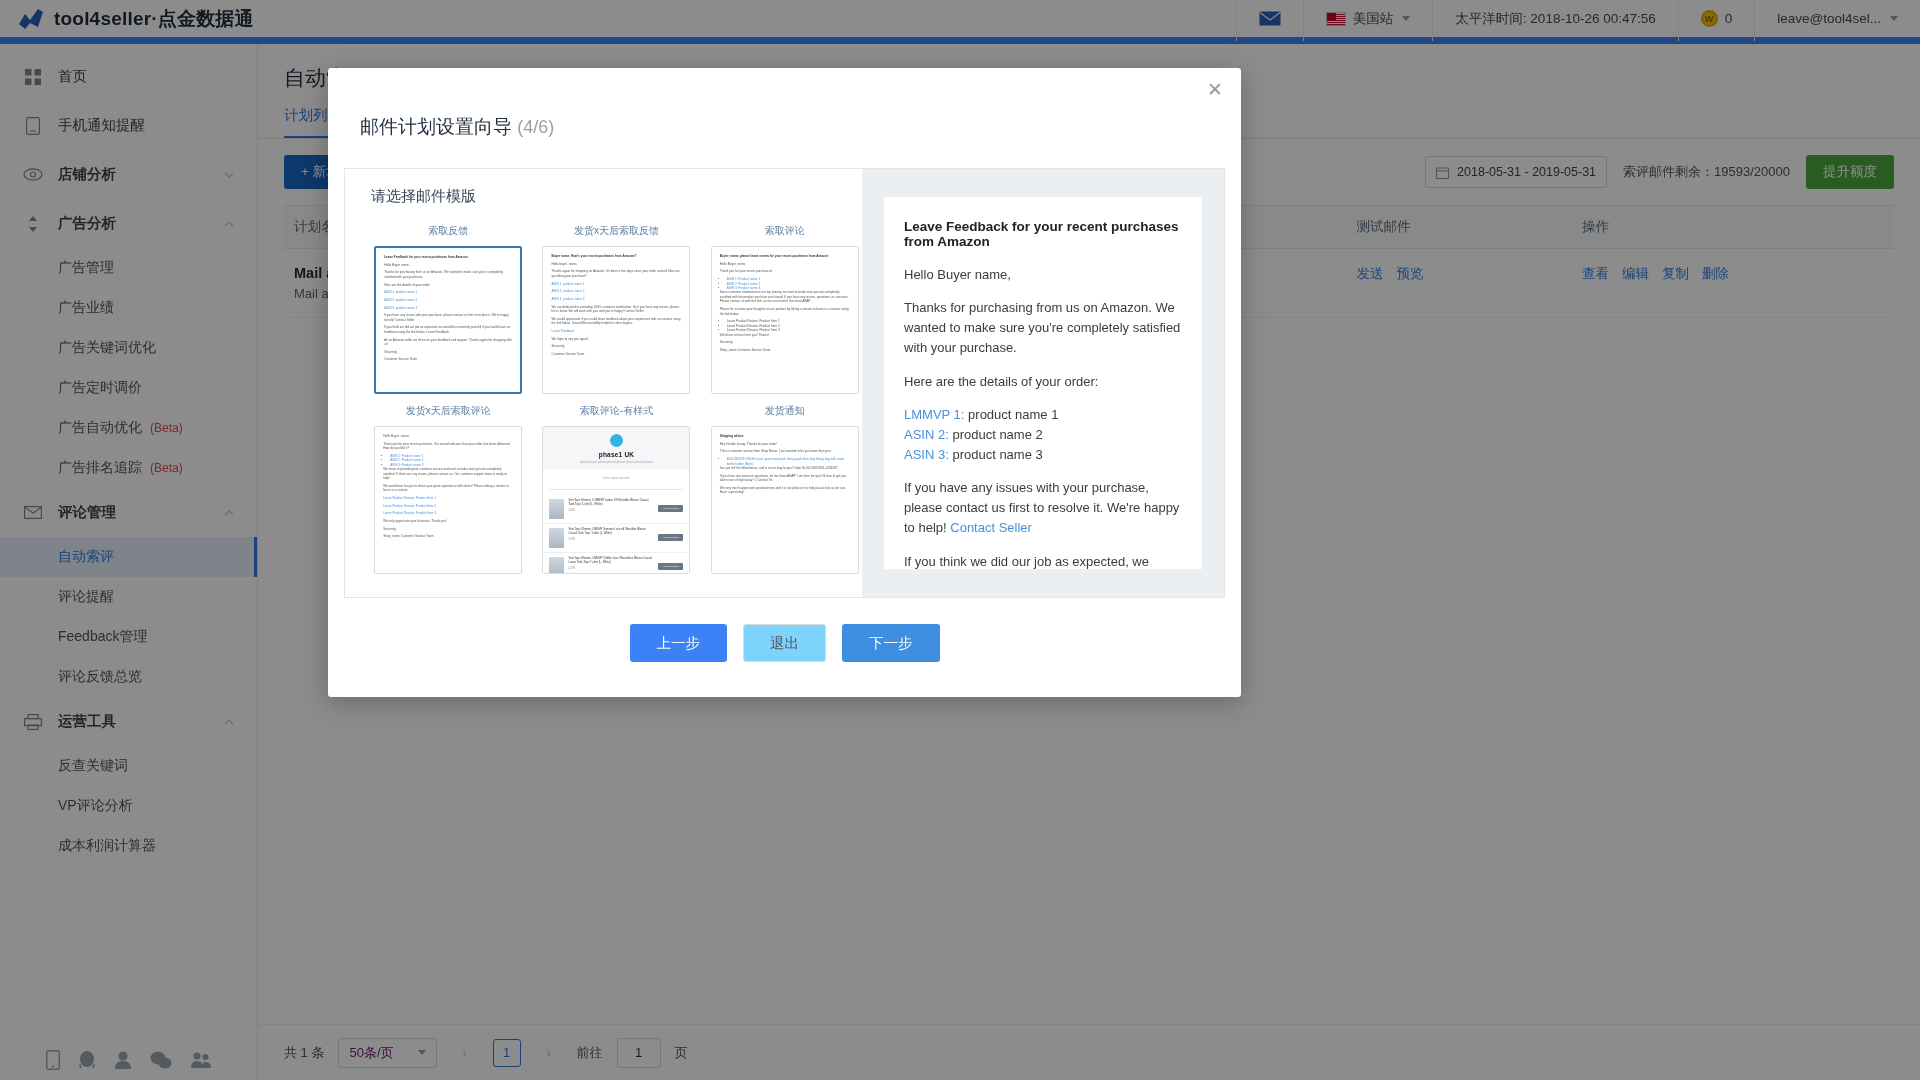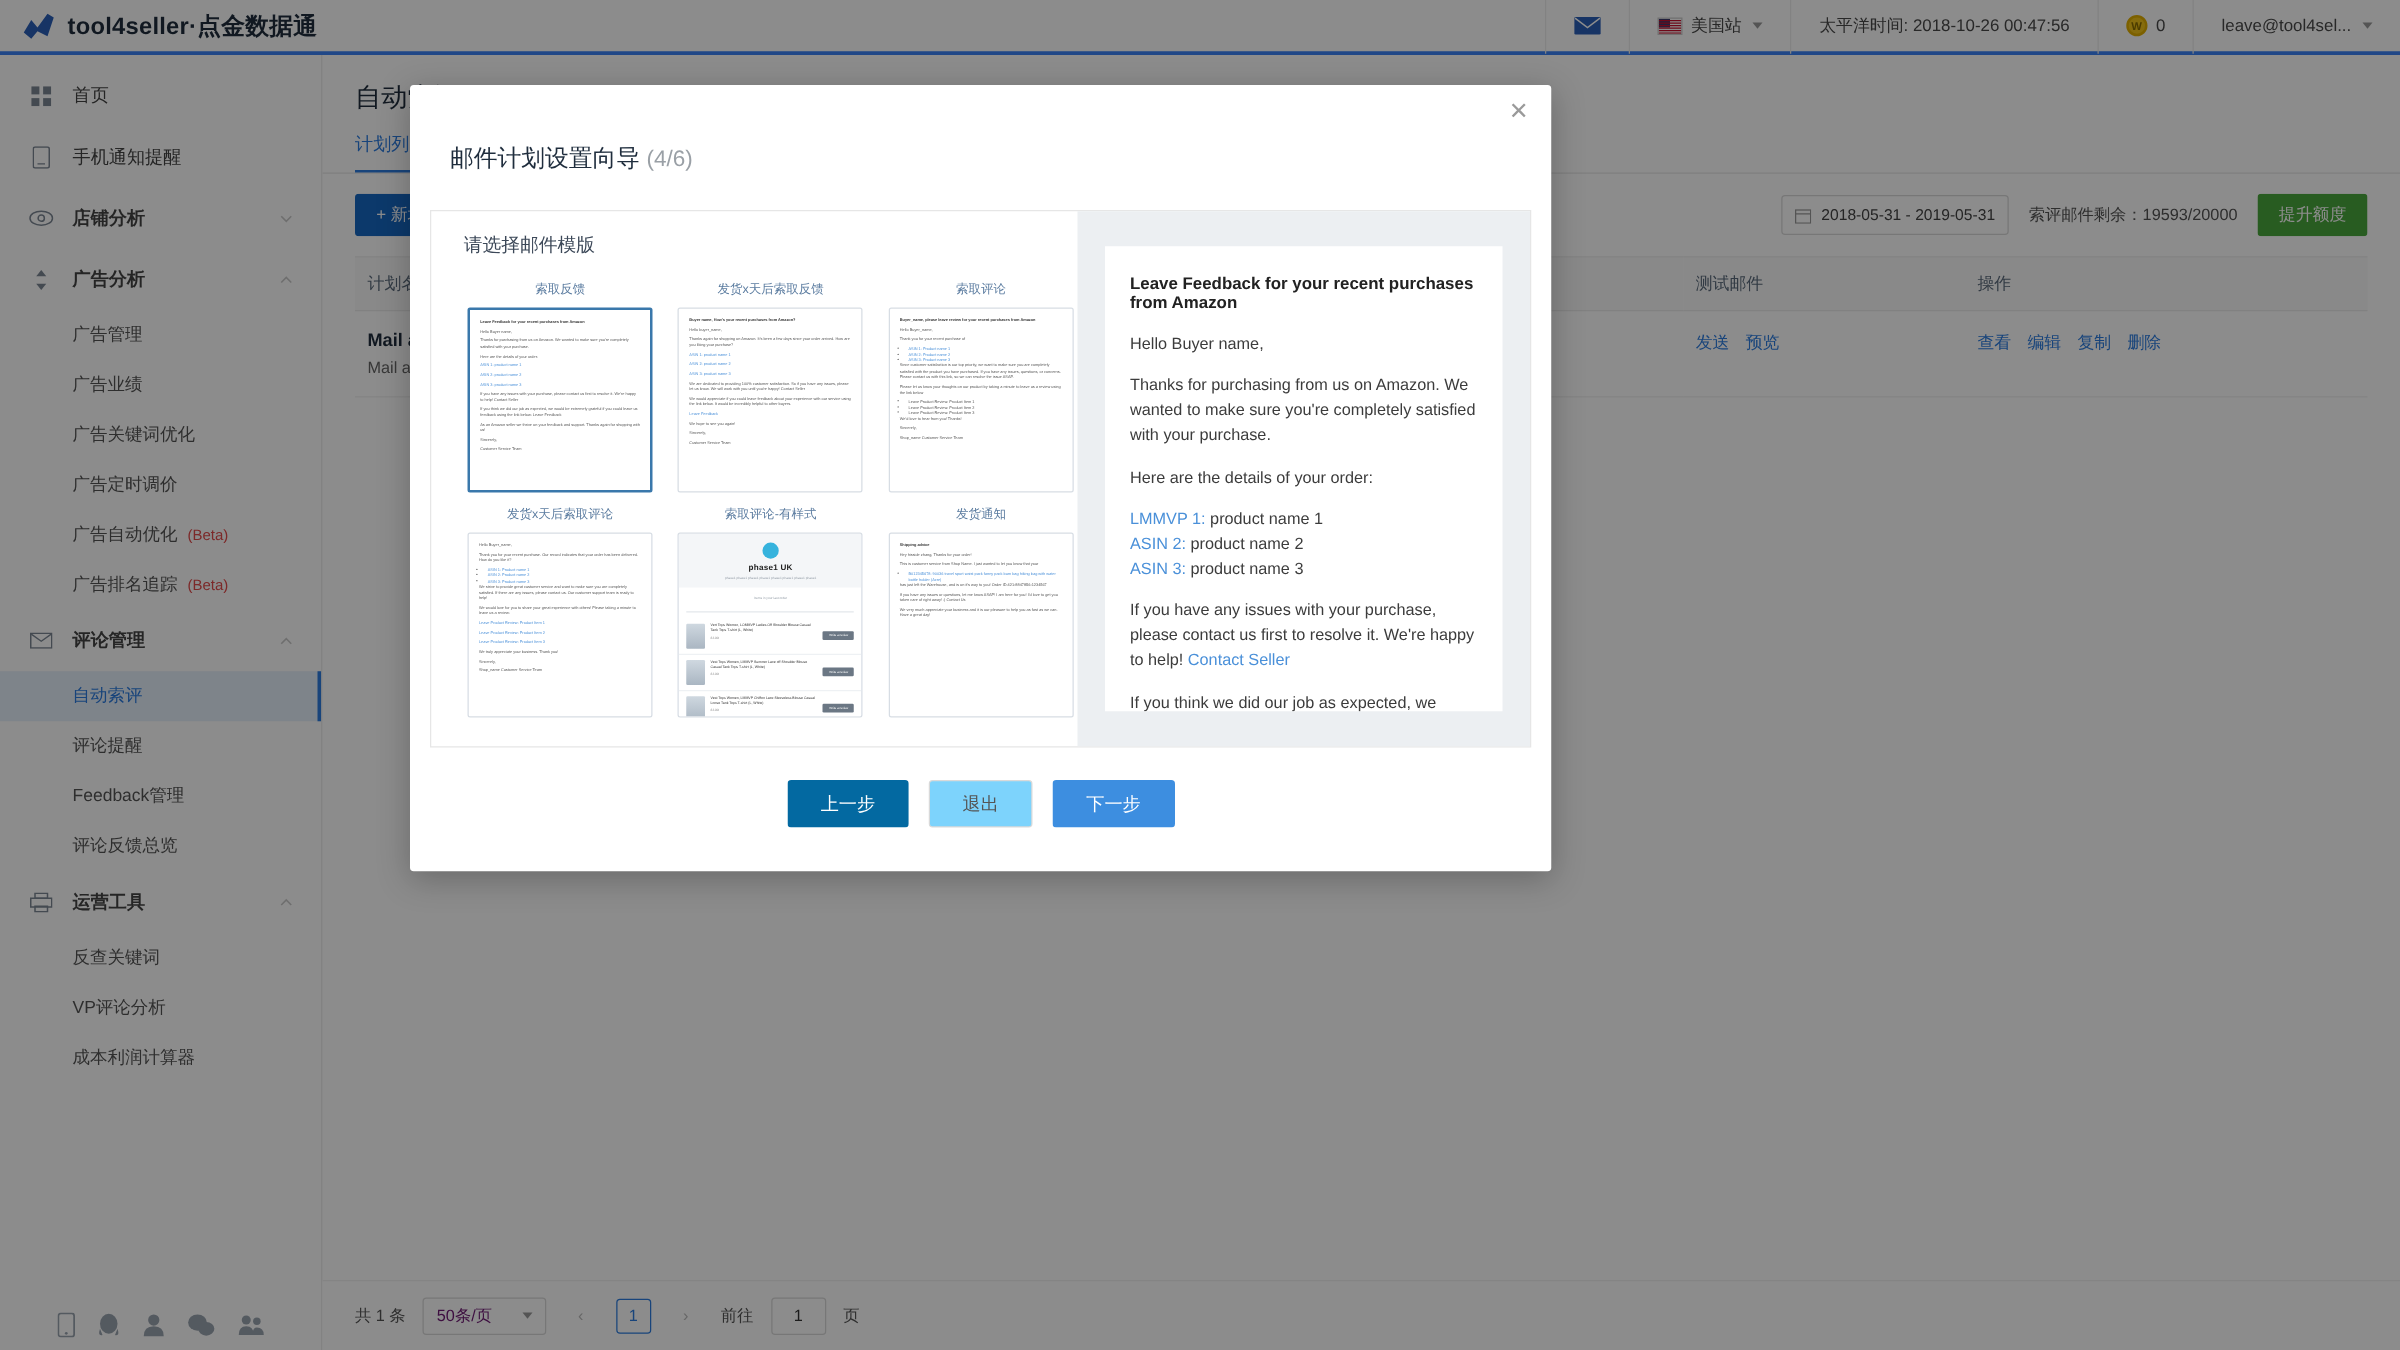--- a/index.html
+++ b/index.html
@@ -12,21 +12,21 @@
     position: relative;
   }
 
   
   #app-root { position: absolute; inset: 0; }
 
   
   .topbar {
     position: absolute; top: 0; left: 0; right: 0; height: 44px;
     background: #ffffff; display: flex; align-items: center;
-    border-bottom: 3px solid #3b82f6; z-index: 5;
+    border-bottom: 7px solid #3b82f6; z-index: 5;
   }
   .brand { width: 258px; display: flex; align-items: center; gap: 10px; padding-left: 18px; }
   .brand-logo { width: 26px; height: 22px; flex: 0 0 auto; }
   .brand-text { font-size: 19px; font-weight: bold; color: #1f2d3d; letter-spacing: .2px; white-space: nowrap; }
   .topbar-spacer { flex: 1; }
   .tb-cell {
     height: 44px; display: flex; align-items: center; gap: 7px;
     padding: 0 22px; font-size: 13.5px; color: #4a4a4a; white-space: nowrap;
   }
   .tb-div { width: 1px; height: 44px; background: #ededed; }
@@ -146,21 +146,21 @@
     flex: 0 0 362px; background: #eceff2; padding: 28px 22px; overflow: hidden;
   }
   .preview-card { background: #fff; padding: 22px 20px; height: 100%; overflow: hidden; }
   .preview-card .pv-h { font-size: 13.5px; font-weight: bold; color: #222; margin-bottom: 16px; }
   .preview-card p { font-size: 13px; line-height: 1.55; color: #3c3c3c; margin-bottom: 13px; }
   .preview-card .asin { color: #4a90d9; }
   .preview-card a { color: #4a90d9; }
 
   .modal-actions { display: flex; justify-content: center; gap: 16px; margin-top: 26px; }
   .m-btn { height: 38px; min-width: 70px; padding: 0 26px; border-radius: 3px; font-size: 14.5px; cursor: pointer; border: 1px solid transparent; display: inline-flex; align-items: center; justify-content: center; }
-  .m-prev { background: #0369a1; color: #fff; }
+  .m-prev { background: #3b82f6; color: #fff; }
   .m-exit { background: #7dd3fc; color: #555; border: 1px solid #d9d9d9; }
   .m-next { background: #3d8ee0; color: #fff; }
 </style>
 </head>
 <body>
 
 <div id="app-root">
 
   <div class="topbar">
     <div class="brand">

